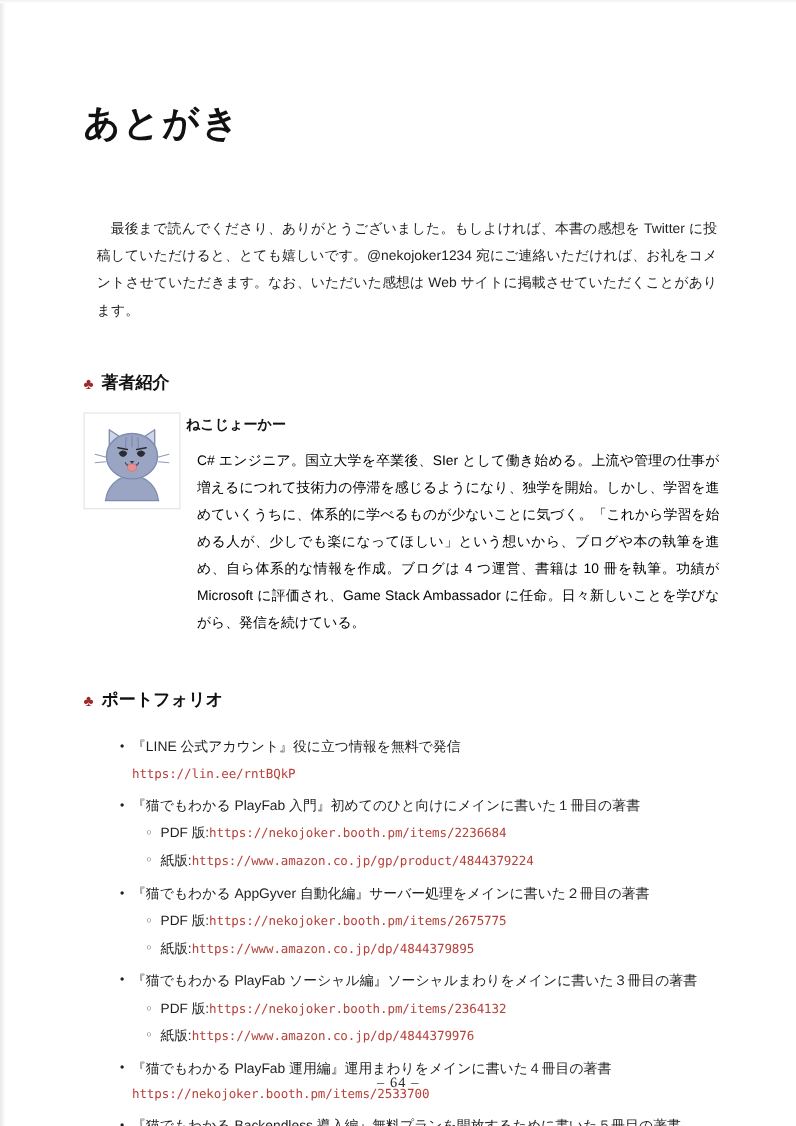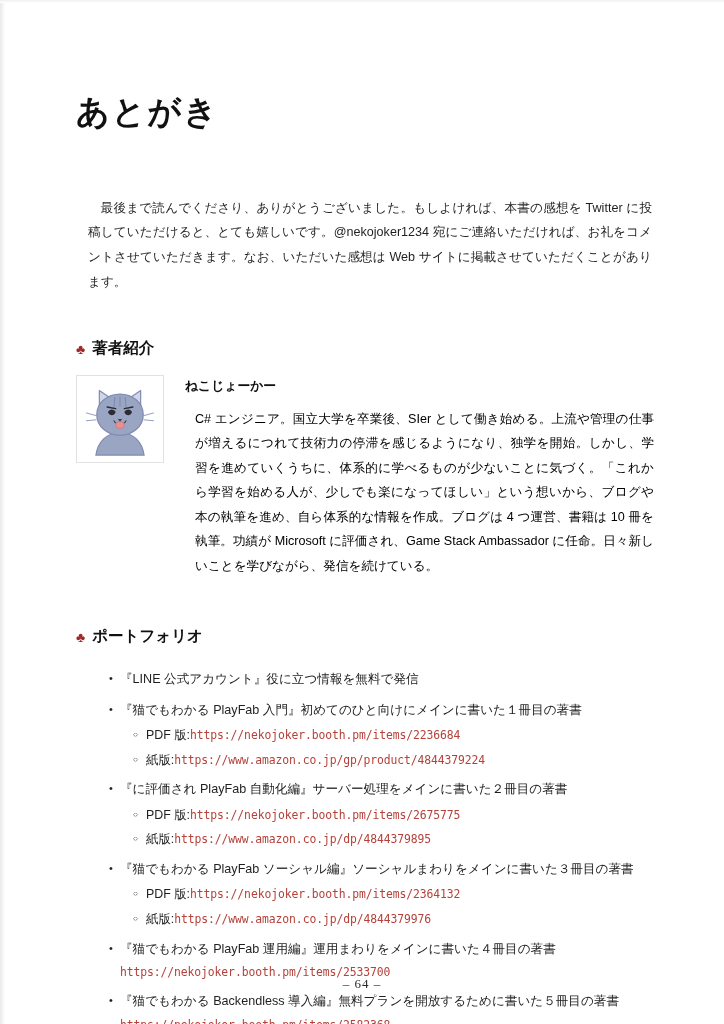--- a/index.html
+++ b/index.html
@@ -87,21 +87,21 @@
     line-height: 1;
     position: relative;
     top: 0px;
   }
 
   
   .author-block {
     display: flex;
     align-items: flex-start;
     padding-top: 16px;
-    gap: 21px;
+    gap: 5px;
   }
   .avatar {
     flex: 0 0 auto;
     width: 88px;
     height: 88px;
     border: 1px solid #e2e2e2;
     background: #ffffff;
     box-sizing: border-box;
     display: block;
   }
@@ -255,41 +255,42 @@
       <span class="club-icon">♣</span>
       <span>ポートフォリオ</span>
     </h2>
 
     <div class="portfolio" id="portfolio-list">
         <div class="pf-item">
           <div class="pf-row">
             <span class="bullet">•</span>
             <span>『LINE 公式アカウント』役に立つ情報を無料で発信</span>
           </div>
+          <div class="pf-url-line">https://lin.ee/rntBQkP</div>
         </div>
         <div class="pf-item">
           <div class="pf-row">
             <span class="bullet">•</span>
             <span>『猫でもわかる PlayFab 入門』初めてのひと向けにメインに書いた１冊目の著書</span>
           </div>
           <div class="pf-sub">
             <span class="sub-bullet">○</span>
             <span class="sub-label">PDF 版:</span>
             <span class="sub-url">https://nekojoker.booth.pm/items/2236684</span>
           </div>
           <div class="pf-sub">
             <span class="sub-bullet">○</span>
             <span class="sub-label">紙版:</span>
             <span class="sub-url">https://www.amazon.co.jp/gp/product/4844379224</span>
           </div>
         </div>
         <div class="pf-item">
           <div class="pf-row">
             <span class="bullet">•</span>
-            <span>『に評価され PlayFab 自動化編』サーバー処理をメインに書いた２冊目の著書</span>
+            <span>『猫でもわかる AppGyver 自動化編』サーバー処理をメインに書いた２冊目の著書</span>
           </div>
           <div class="pf-sub">
             <span class="sub-bullet">○</span>
             <span class="sub-label">PDF 版:</span>
             <span class="sub-url">https://nekojoker.booth.pm/items/2675775</span>
           </div>
           <div class="pf-sub">
             <span class="sub-bullet">○</span>
             <span class="sub-label">紙版:</span>
             <span class="sub-url">https://www.amazon.co.jp/dp/4844379895</span>

